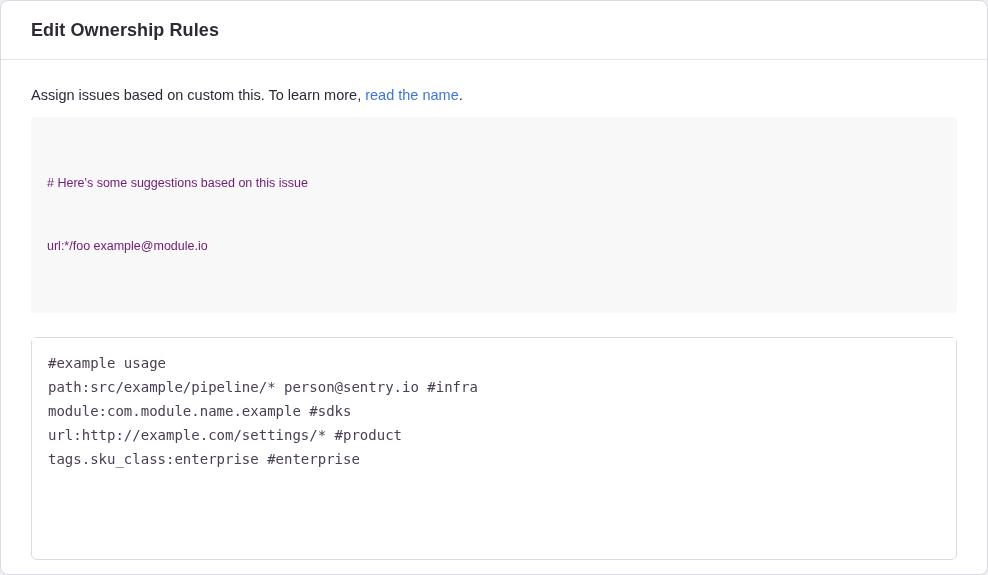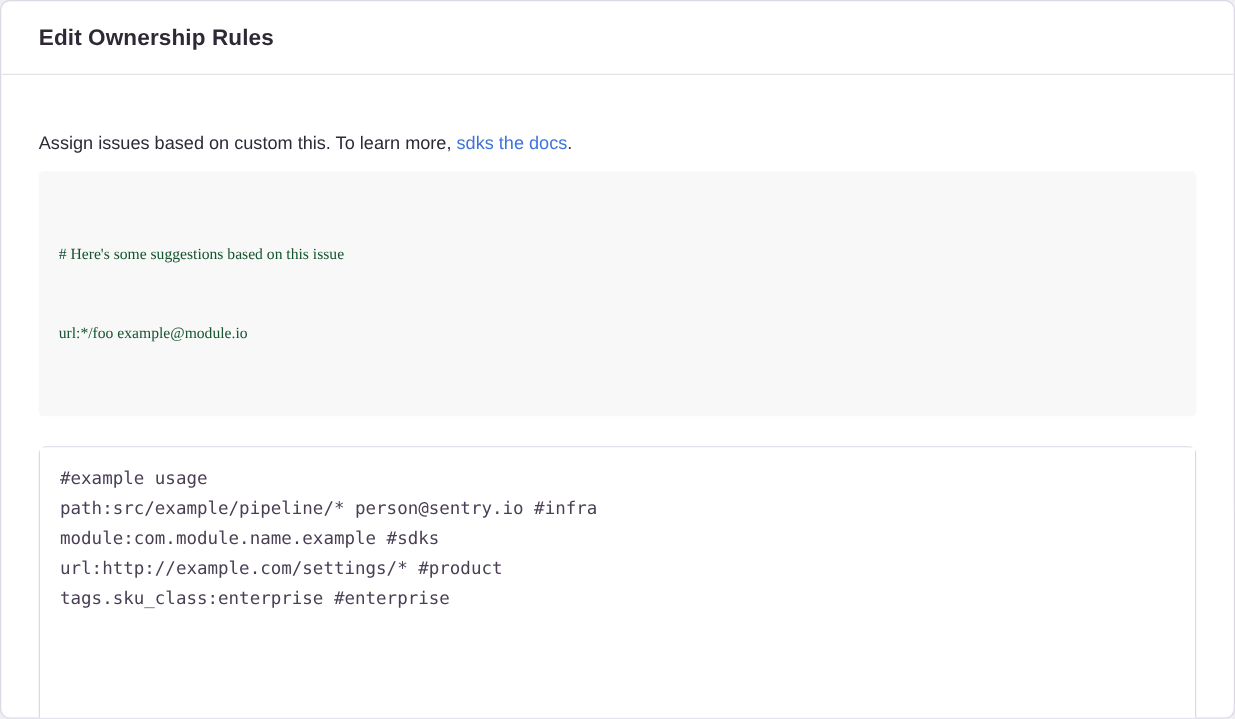--- a/index.html
+++ b/index.html
@@ -11,21 +11,20 @@
   }
   .modal {
     width: 988px;
     height: 575px;
     background: #ffffff;
     border: 1px solid #dcd8e4;
     border-radius: 8px;
     overflow: hidden;
     display: flex;
     flex-direction: column;
-    gap: 20px;
   }
   .modal-header {
     padding: 19px 30px 18px;
     border-bottom: 1px solid #e4e1e8;
   }
   .modal-title {
     font-size: 18px;
     font-weight: 700;
     color: #2f2936;
     letter-spacing: 0.1px;
@@ -42,24 +41,24 @@
   }
   .docs-link {
     color: #3d74db;
     text-decoration: none;
     cursor: pointer;
   }
   .suggestions {
     background: #f8f8f9;
     border-radius: 4px;
     padding: 14px 16px;
-    font-family: Liberation Serif, serif;
+    font-family: Liberation Sans, sans-serif;
     font-size: 12.5px;
     line-height: 21px;
-    color: #14532d;
+    color: #701a75;
     margin-bottom: 24px;
     white-space: pre;
     overflow: hidden;
   }
   .rules-panel {
     border: 1px solid #dcd8e4;
     border-radius: 6px;
     background: #ffffff;
   }
   .panel-header {
@@ -96,21 +95,21 @@
 <body>
 
 <div class="modal">
 
   <div class="modal-header">
     <div class="modal-title">Edit Ownership Rules</div>
   </div>
 
   <div class="modal-body">
 
-    <p class="description"><span>Assign issues based on custom this. To learn more, </span><a class="docs-link">sdks the docs</a><span>.</span></p>
+    <p class="description"><span>Assign issues based on custom this. To learn more, </span><a class="docs-link">read the name</a><span>.</span></p>
 
     <div class="suggestions">
       <div># Here's some suggestions based on this issue</div>
       <div>url:*/foo example@module.io</div>
     </div>
 
     <div class="rules-panel">
       <textarea class="rules-textarea" spellcheck="false" style="">#example usage
 path:src/example/pipeline/* person@sentry.io #infra
 module:com.module.name.example #sdks

